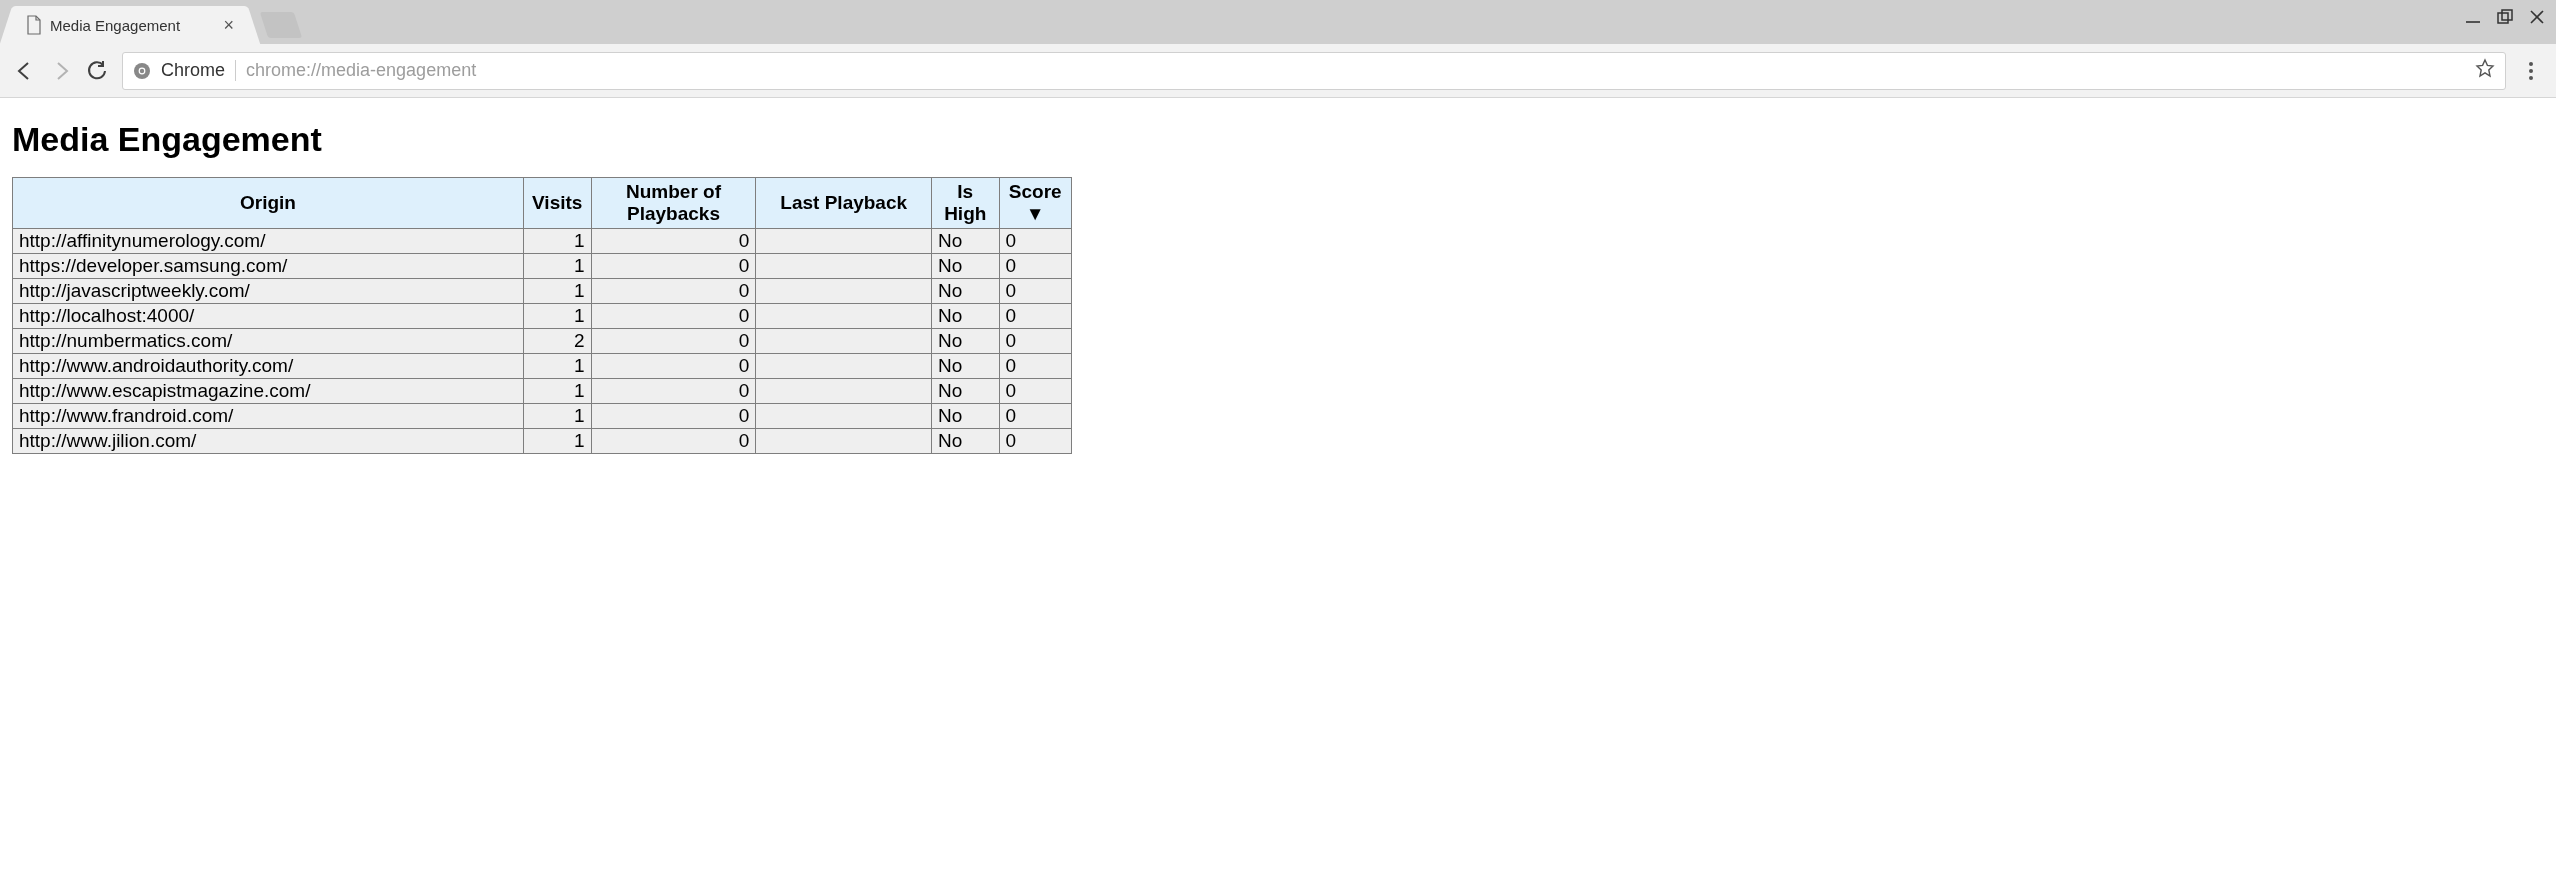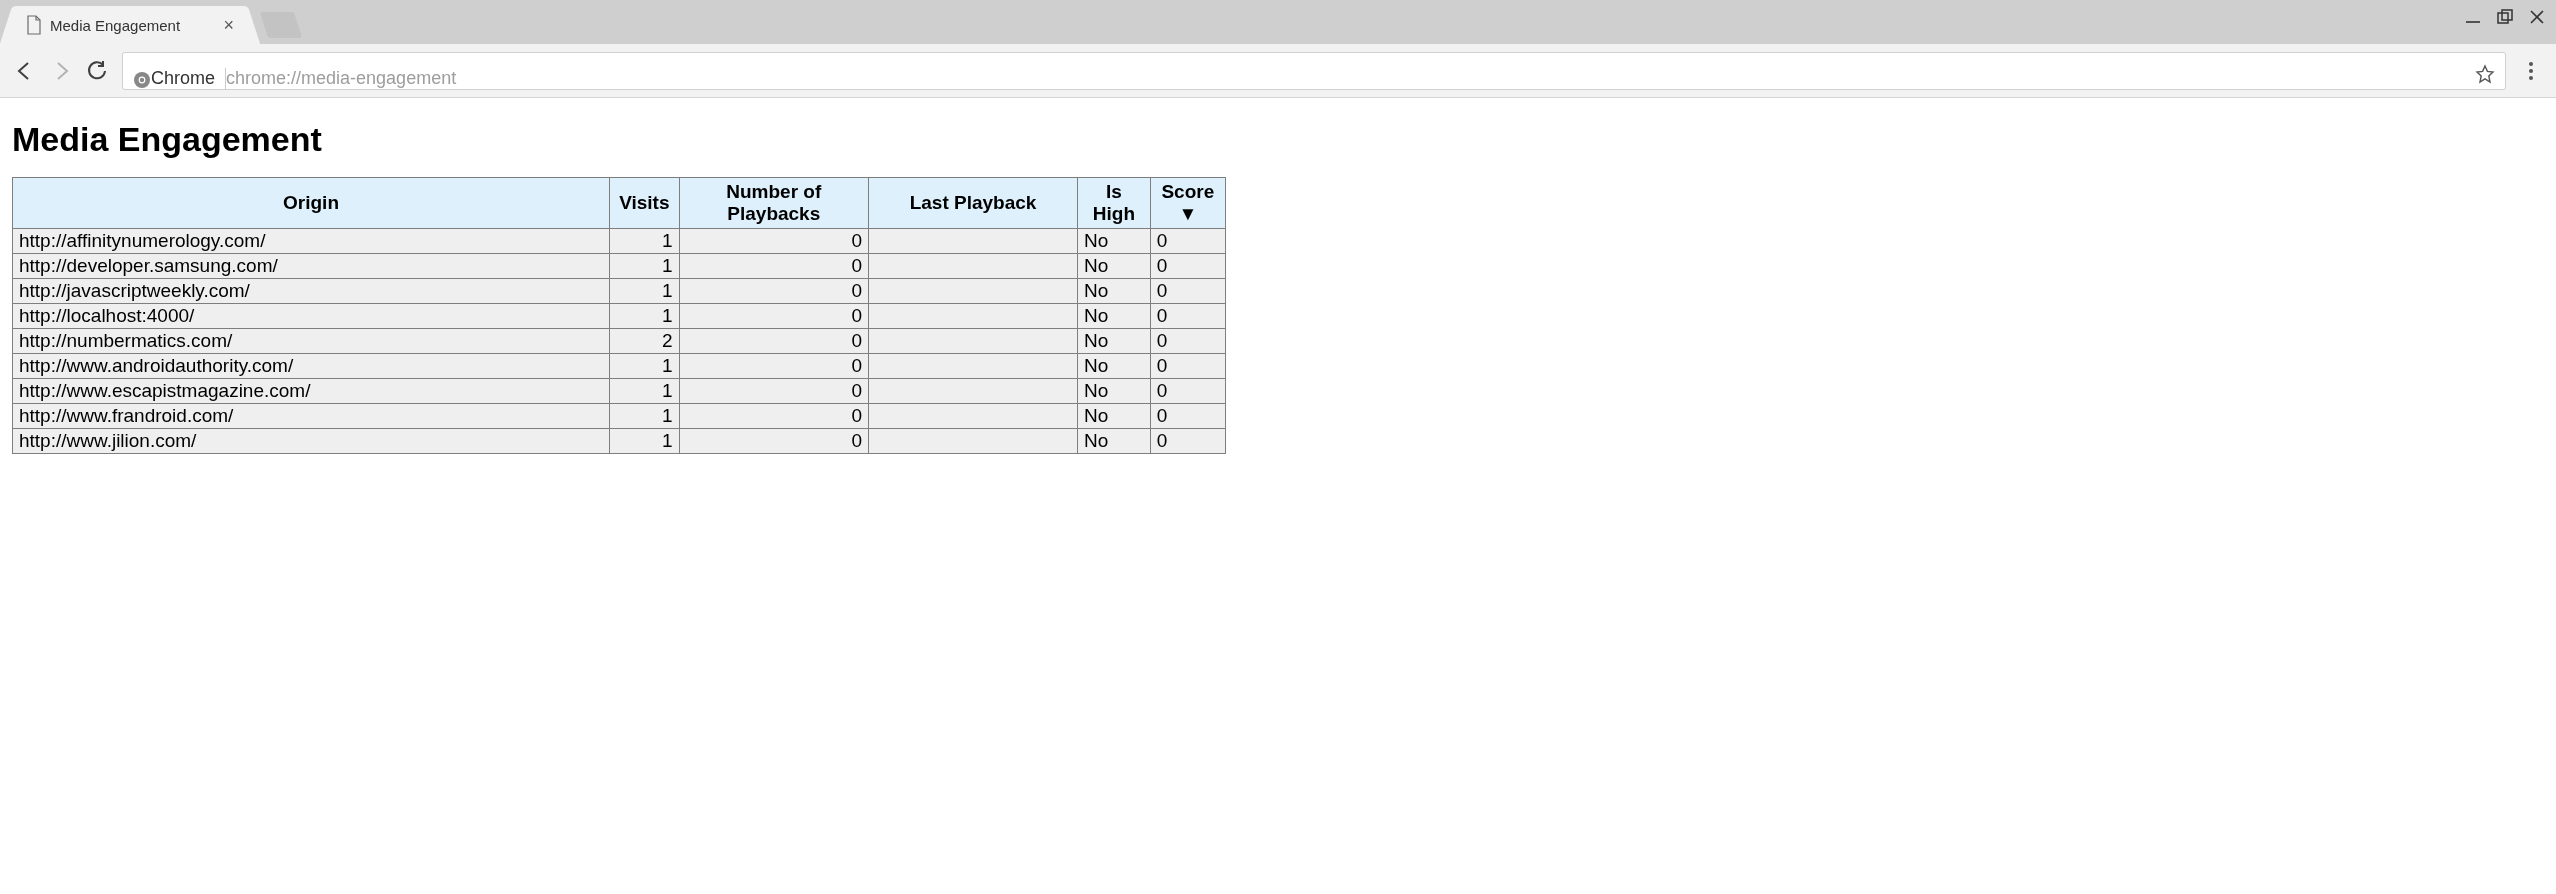--- a/index.html
+++ b/index.html
@@ -53,37 +53,37 @@
   .nav-btn { width: 22px; height: 22px; display: flex; align-items: center; justify-content: center; }
   .nav-btn.disabled svg { opacity: 0.35; }
 
   .omnibox {
     flex: 1;
     height: 38px;
     background: #fff;
     border: 1px solid #d0d0d0;
     border-radius: 3px;
     display: flex;
-    align-items: flex-end;
+    align-items: center;
     padding: 0 10px;
-    gap: 0;
+    gap: 10px;
   }
   .omnibox .chrome-icon { width: 18px; height: 18px; }
   .omnibox .scheme-label { font-size: 18px; color: #333; padding-right: 10px; border-right: 1px solid #ccc; }
   .omnibox .url { font-size: 18px; color: #9d9d9d; flex: 1; }
   .omnibox .star { color: #555; }
 
   .menu-btn { width: 22px; display: flex; flex-direction: column; align-items: center; gap: 3px; }
   .menu-btn .dot { width: 4px; height: 4px; background: #555; border-radius: 50%; }
 
   
   .page { padding: 12px; }
   h1 { font-size: 34px; font-weight: 700; margin: 10px 0 18px 0; }
 
-  table { border-collapse: collapse; width: 1214px; }
+  table { border-collapse: collapse; width: 1060px; }
   thead th {
     background: #def0fc;
     border: 1px solid #7e7e7e;
     padding: 3px 6px;
     font-weight: 700;
     font-size: 19px;
     text-align: center;
   }
   tbody td {
     background: #efefef;
@@ -211,21 +211,21 @@
     <tbody id="rows">
         <tr>
           <td class="text">http://affinitynumerology.com/</td>
           <td class="num">1</td>
           <td class="num">0</td>
           <td class="text"></td>
           <td class="text">No</td>
           <td class="text">0</td>
         </tr>
         <tr>
-          <td class="text">http://developer.samsung.com/</td>
+          <td class="text">https://developer.samsung.com/</td>
           <td class="num">1</td>
           <td class="num">0</td>
           <td class="text"></td>
           <td class="text">No</td>
           <td class="text">0</td>
         </tr>
         <tr>
           <td class="text">http://javascriptweekly.com/</td>
           <td class="num">1</td>
           <td class="num">0</td>

